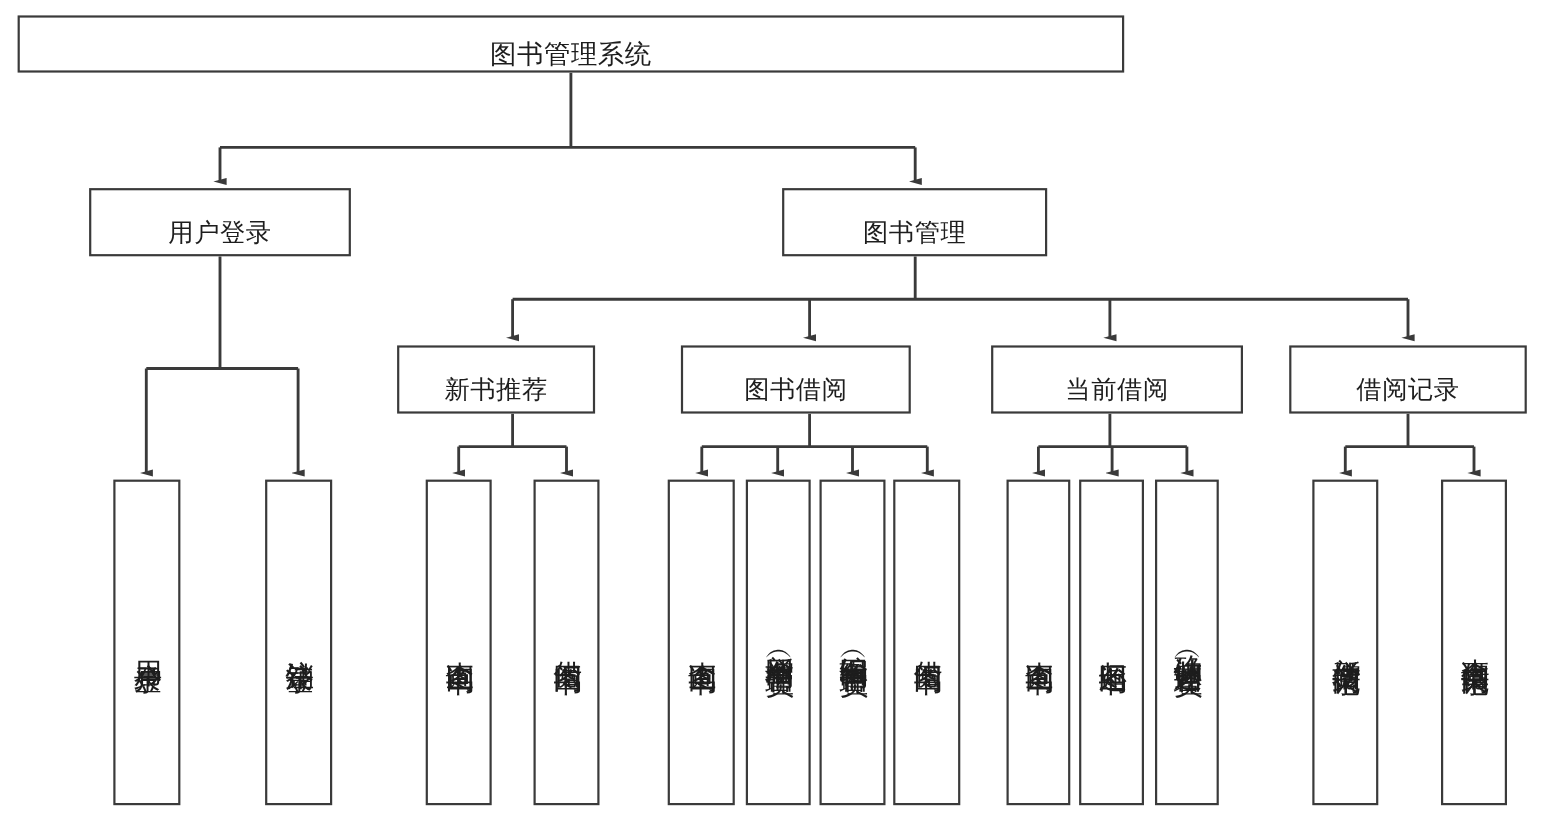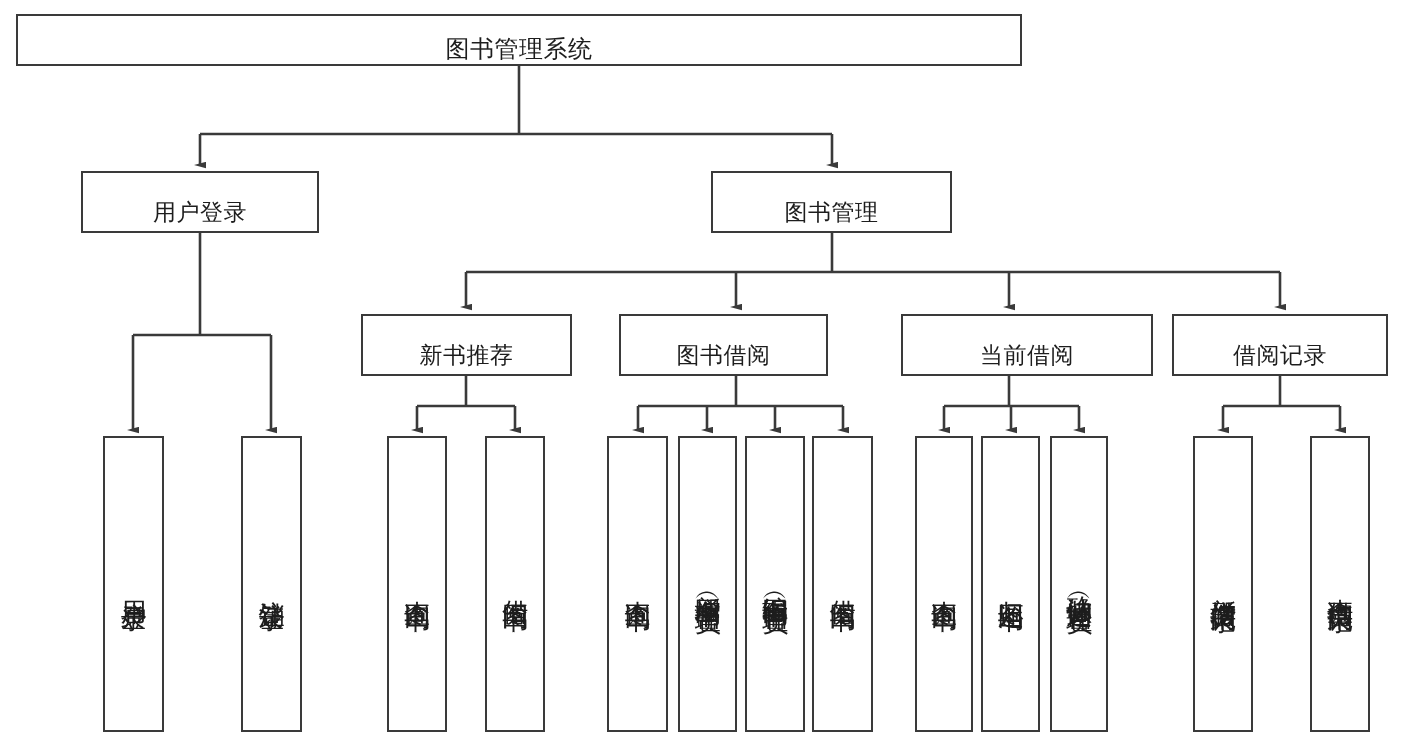--- a/index.html
+++ b/index.html
@@ -137,27 +137,27 @@
     <span class="lbl">图书管理系统</span>
   </div>
 
   <div class="node h" style="left:81px; top:171px; width:238px; height:62px;">
     <span class="lbl">用户登录</span>
   </div>
   <div class="node h" style="left:711px; top:171px; width:241px; height:62px;align-items:center;">
     <span class="lbl">图书管理</span>
   </div>
 
-  <div class="node h" style="left:361px; top:314px; width:211px; height:62px;">
+  <div class="node h" style="left:361px; top:314px; width:180px; height:62px;">
     <span class="lbl">新书推荐</span>
   </div>
   <div class="node h" style="left:619px; top:314px; width:209px; height:62px;">
     <span class="lbl">图书借阅</span>
   </div>
-  <div class="node h" style="left:901px; top:314px; width:252px; height:62px;">
+  <div class="node h" style="left:901px; top:314px; width:229px; height:62px;">
     <span class="lbl">当前借阅</span>
   </div>
   <div class="node h" style="left:1172px; top:314px; width:216px; height:62px;align-items:center;">
     <span class="lbl">借阅记录</span>
   </div>
 
   <div class="node v" style="left:103px; top:436px; width:61px; height:296px;">
     <span class="lbl">用户登录</span>
   </div>
   <div class="node v" style="left:241px; top:436px; width:61px; height:296px;">

